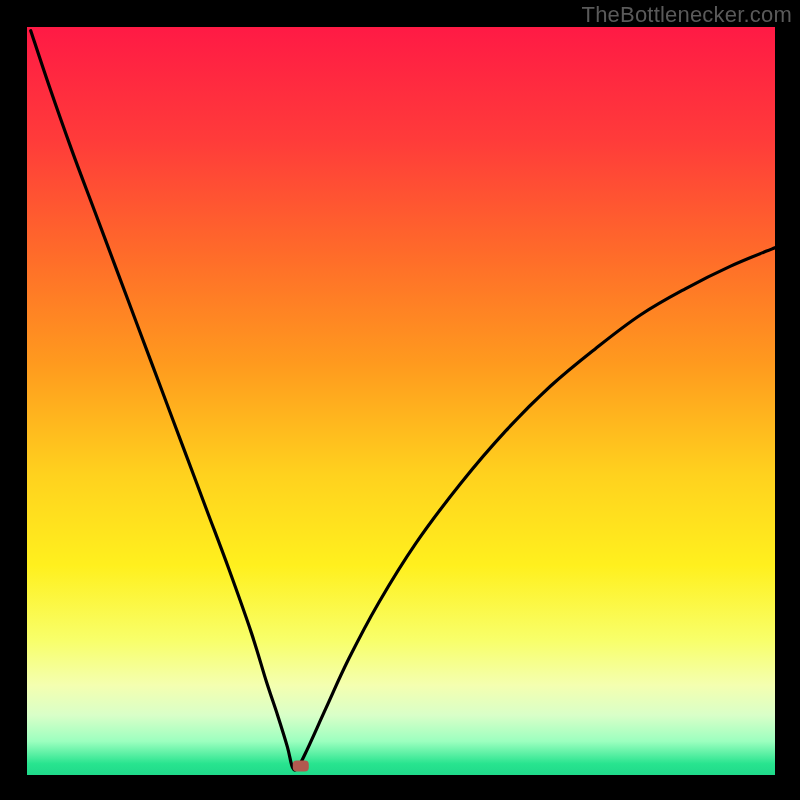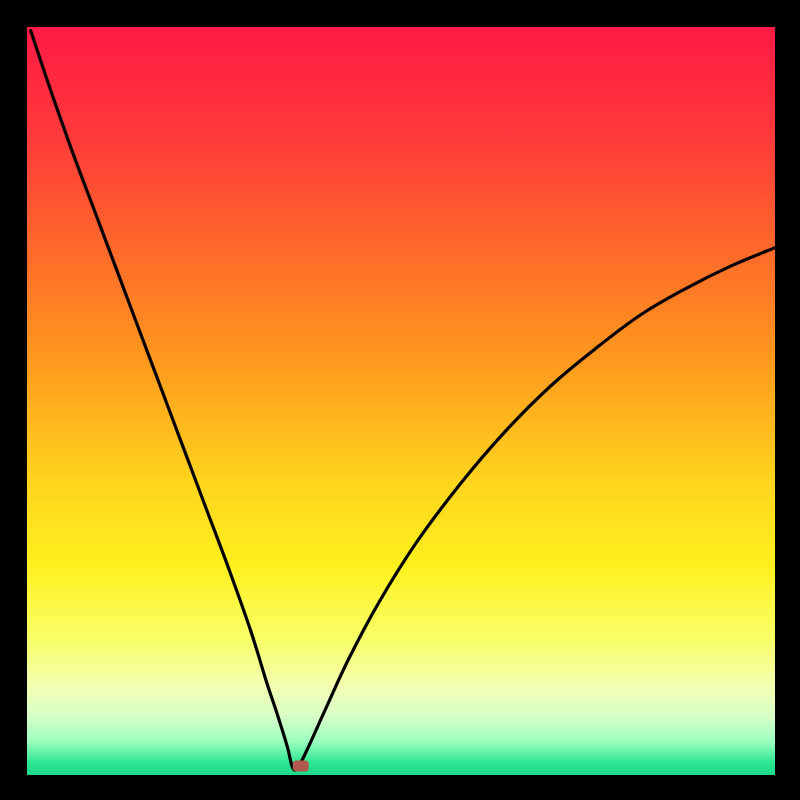--- a/index.html
+++ b/index.html
@@ -34,20 +34,21 @@
     height: 748px;
   }
   .plot svg {
     display: block;
   }
 </style>
 </head>
 <body>
 
 <div class="frame">
+  <div class="watermark">TheBottlenecker.com</div>
   <div class="plot">
     <svg id="chart-svg" width="748" height="748" viewBox="0 0 748 748" preserveAspectRatio="none">
       <defs>
         <linearGradient id="bg-grad" x1="0" y1="0" x2="0" y2="1">
             <stop offset="0%" stop-color="#ff1a45"></stop>
             <stop offset="15%" stop-color="#ff3b3a"></stop>
             <stop offset="30%" stop-color="#ff6a2a"></stop>
             <stop offset="45%" stop-color="#ff9a1e"></stop>
             <stop offset="60%" stop-color="#ffd21e"></stop>
             <stop offset="72%" stop-color="#fff01e"></stop>

